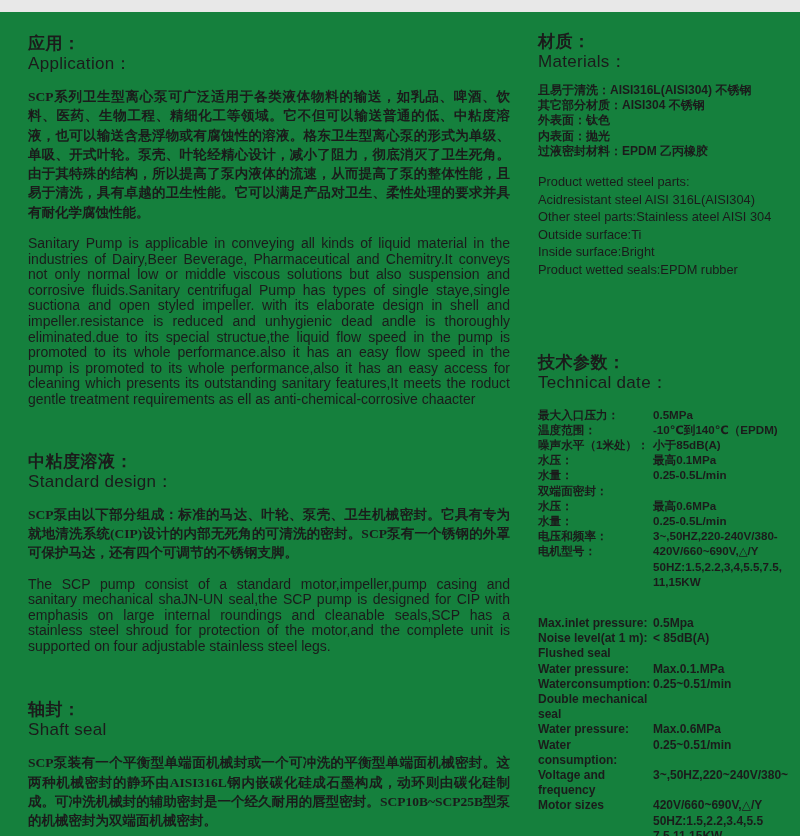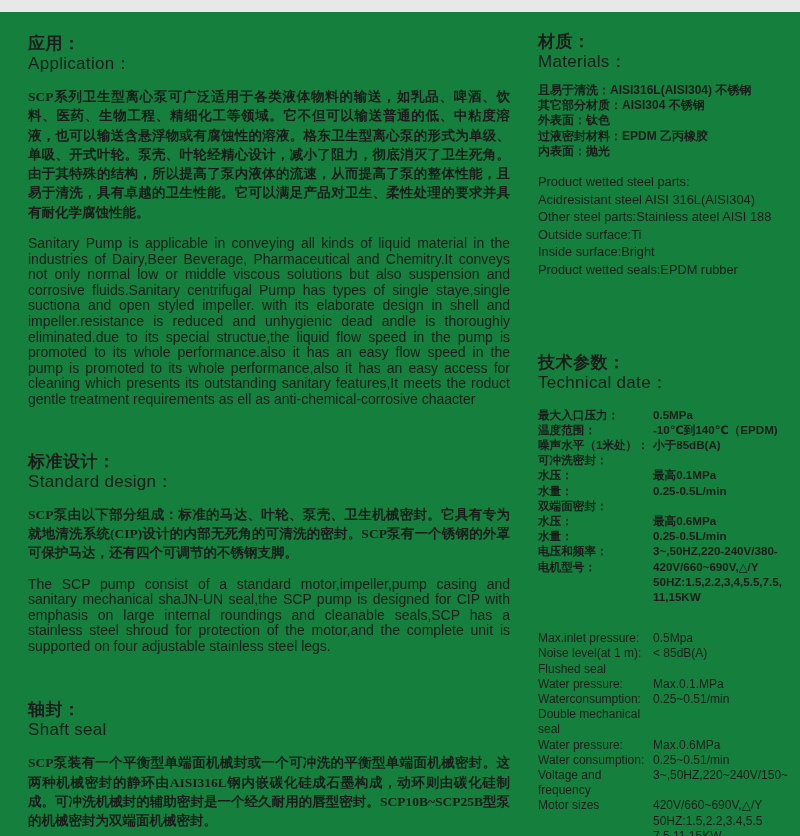--- a/index.html
+++ b/index.html
@@ -38,38 +38,38 @@
   .mat-en{margin-top:14px;font-size:12.8px;line-height:17.6px;font-weight:400;}
   .mat-en div{white-space:nowrap;}
 
   .sec-tech{margin-top:74px;}
   .rows{margin-top:14px;}
   .rows-en{margin-top:27px;}
   .trow{display:flex;align-items:flex-start;}
   .trow .lbl{flex:0 0 115px;}
   .trow .val{flex:1;}
   .rows-zh .trow{font-size:11.6px;line-height:15.2px;font-weight:600;}
-  .rows-en .trow{font-size:12px;line-height:15.2px;font-weight:400;justify-content:flex-end;}
+  .rows-en .trow{font-size:12px;line-height:15.2px;font-weight:700;justify-content:flex-end;}
 </style>
 </head>
 <body>
 
 <div class="page">
 
   <div class="col-left">
 
     <div class="sec">
       <div class="h-zh">应用：</div>
       <div class="h-en">Application：</div>
       <div class="para-zh">SCP系列卫生型离心泵可广泛适用于各类液体物料的输送，如乳品、啤酒、饮料、医药、生物工程、精细化工等领域。它不但可以输送普通的低、中粘度溶液，也可以输送含悬浮物或有腐蚀性的溶液。格东卫生型离心泵的形式为单级、单吸、开式叶轮。泵壳、叶轮经精心设计，减小了阻力，彻底消灭了卫生死角。由于其特殊的结构，所以提高了泵内液体的流速，从而提高了泵的整体性能，且易于清洗，具有卓越的卫生性能。它可以满足产品对卫生、柔性处理的要求并具有耐化学腐蚀性能。</div>
       <div class="para-en">Sanitary Pump is applicable in conveying all kinds of liquid material in the industries of Dairy,Beer Beverage, Pharmaceutical and Chemitry.It conveys not only normal low or middle viscous solutions but also suspension and corrosive fluids.Sanitary centrifugal Pump has types of single staye,single suctiona and open styled impeller. with its elaborate design in shell and impeller.resistance is reduced and unhygienic dead andle is thoroughly eliminated.due to its special structue,the liquid flow speed in the pump is promoted to its whole performance.also it has an easy flow speed in the pump is promoted to its whole performance,also it has an easy access for cleaning which presents its outstanding sanitary features,It meets the roduct gentle treatment requirements as ell as anti-chemical-corrosive chaacter</div>
     </div>
 
     <div class="sec sec-std">
-      <div class="h-zh">标准设计：</div>
+      <div class="h-zh">中粘度溶液：</div>
       <div class="h-en">Standard design：</div>
       <div class="para-zh">SCP泵由以下部分组成：标准的马达、叶轮、泵壳、卫生机械密封。它具有专为就地清洗系统(CIP)设计的内部无死角的可清洗的密封。SCP泵有一个锈钢的外罩可保护马达，还有四个可调节的不锈钢支脚。</div>
       <div class="para-en">The SCP pump consist of a standard motor,impeller,pump casing and sanitary mechanical shaJN-UN   seal,the SCP pump is designed for CIP with emphasis on large internal roundings and cleanable seals,SCP has a stainless steel shroud for protection of the motor,and the complete unit is supported on four adjustable stainless steel legs.</div>
     </div>
 
     <div class="sec sec-shaft">
       <div class="h-zh">轴封：</div>
       <div class="h-en">Shaft seal</div>
       <div class="para-zh">SCP泵装有一个平衡型单端面机械封或一个可冲洗的平衡型单端面机械密封。这两种机械密封的静环由AISI316L钢内嵌碳化硅成石墨构成，动环则由碳化硅制成。可冲洗机械封的辅助密封是一个经久耐用的唇型密封。SCP10B~SCP25B型泵的机械密封为双端面机械密封。</div>
       <div class="para-en">The SCP pump is equipped with either an single or a flused shaft seal.Both have stationary seal rings in acidresistant steel AISI 316L with sealing surface in carbon or carbide and rotating seal rings in silicone carbide,the secondary seal of the flushed seal is a long lasting lip seal.SCP10B to 25Bmay also be equiped with a double mechanical shaft seal.</div>
@@ -79,27 +79,27 @@
 
   <div class="col-right">
 
     <div class="sec">
       <div class="h-zh">材质：</div>
       <div class="h-en">Materials：</div>
       <div class="mat-zh">
         <div>且易于清洗：AISI316L(AISI304) 不锈钢</div>
         <div>其它部分材质：AISI304 不锈钢</div>
         <div>外表面：钛色</div>
+        <div>内表面：抛光</div>
         <div>过液密封材料：EPDM 乙丙橡胶</div>
-        <div>内表面：抛光</div>
       </div>
       <div class="mat-en">
         <div>Product wetted steel parts:</div>
         <div>Acidresistant steel  AISI 316L(AISI304)</div>
-        <div>Other steel parts:Stainless ateel AISI 188</div>
+        <div>Other steel parts:Stainless ateel AISI 304</div>
         <div>Outside surface:Ti</div>
         <div>Inside surface:Bright</div>
         <div>Product wetted seals:EPDM rubber</div>
       </div>
     </div>
 
     <div class="sec sec-tech">
       <div class="h-zh">技术参数：</div>
       <div class="h-en">Technical date：</div>
 
@@ -110,24 +110,20 @@
           </div>
         <div class="trow">
             <span class="lbl">温度范围：</span>
             <span class="val">-10℃到140℃（EPDM)</span>
           </div>
         <div class="trow">
             <span class="lbl">噪声水平（1米处）：</span>
             <span class="val">小于85dB(A)</span>
           </div>
         <div class="trow">
-            <span class="lbl">可冲洗密封：</span>
-            <span class="val"></span>
-          </div>
-        <div class="trow">
             <span class="lbl">水压：</span>
             <span class="val">最高0.1MPa</span>
           </div>
         <div class="trow">
             <span class="lbl">水量：</span>
             <span class="val">0.25-0.5L/min</span>
           </div>
         <div class="trow">
             <span class="lbl">双端面密封：</span>
             <span class="val"></span>
@@ -186,21 +182,21 @@
         <div class="trow">
             <span class="lbl">Water pressure:</span>
             <span class="val">Max.0.6MPa</span>
           </div>
         <div class="trow">
             <span class="lbl">Water consumption:</span>
             <span class="val">0.25~0.51/min</span>
           </div>
         <div class="trow">
             <span class="lbl">Voltage and frequency</span>
-            <span class="val">3~,50HZ,220~240V/150~</span>
+            <span class="val">3~,50HZ,220~240V/380~</span>
           </div>
         <div class="trow">
             <span class="lbl">Motor sizes</span>
             <span class="val">420V/660~690V,△/Y</span>
           </div>
         <div class="trow">
             <span class="lbl"></span>
             <span class="val">50HZ:1.5,2.2,3.4,5.5</span>
           </div>
         <div class="trow">

